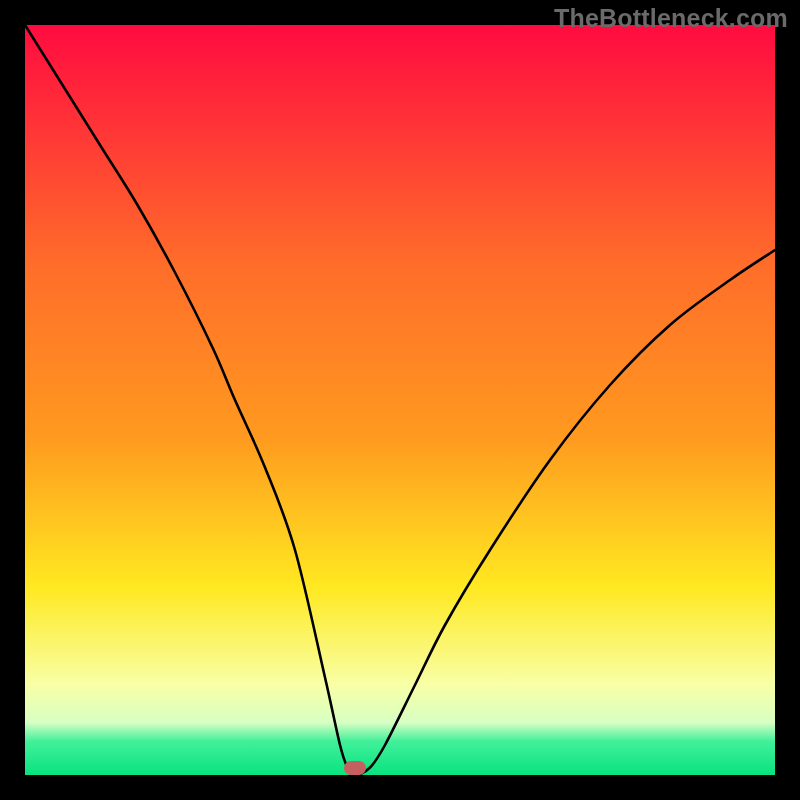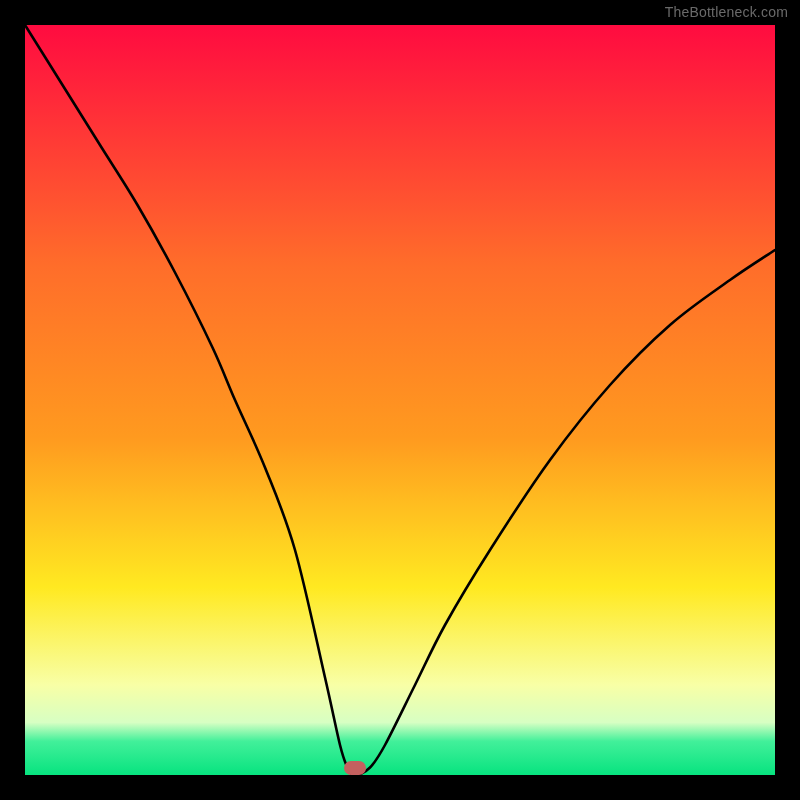--- a/index.html
+++ b/index.html
@@ -15,22 +15,22 @@
     position: relative;
     width: 800px;
     height: 800px;
     background: #000;
   }
   .watermark {
     position: absolute;
     top: 4px;
     right: 12px;
     color: #6a6a6a;
-    font-size: 14px;
-    font-weight: 400;
+    font-size: 25px;
+    font-weight: 700;
     letter-spacing: 0.2px;
     z-index: 10;
   }
   .plot {
     position: absolute;
     left: 25px;
     top: 25px;
     width: 750px;
     height: 750px;
   }

